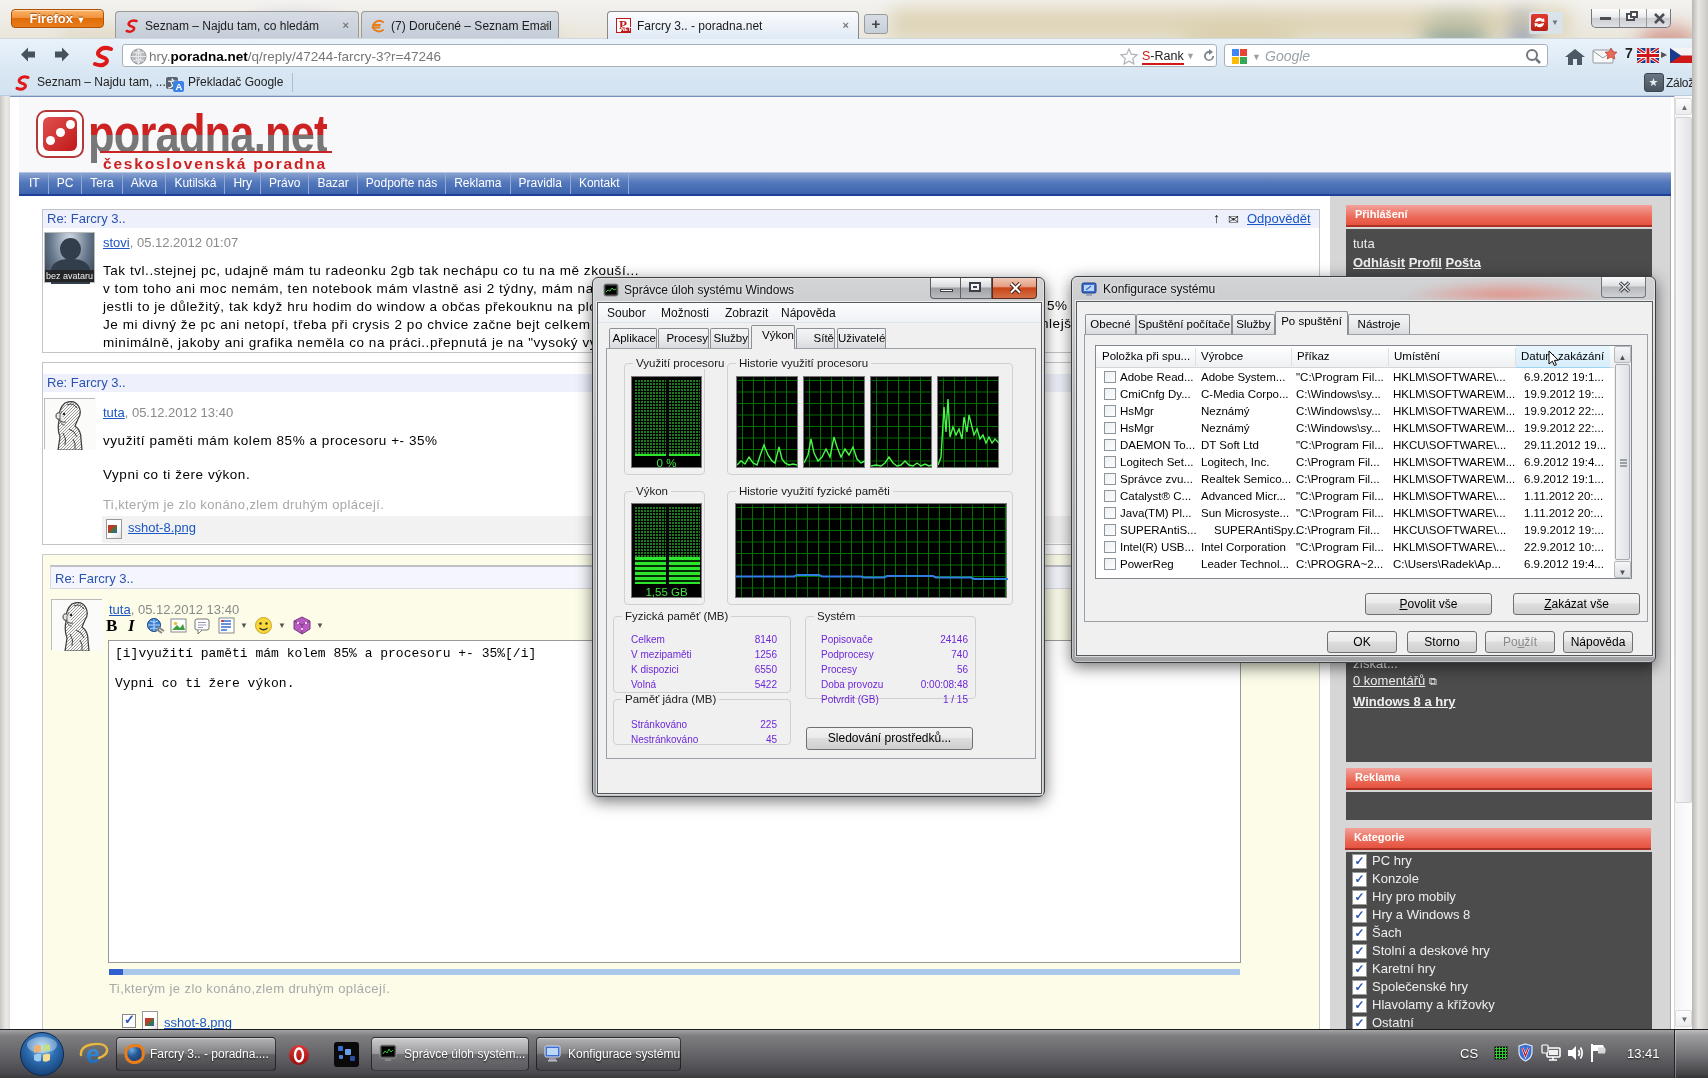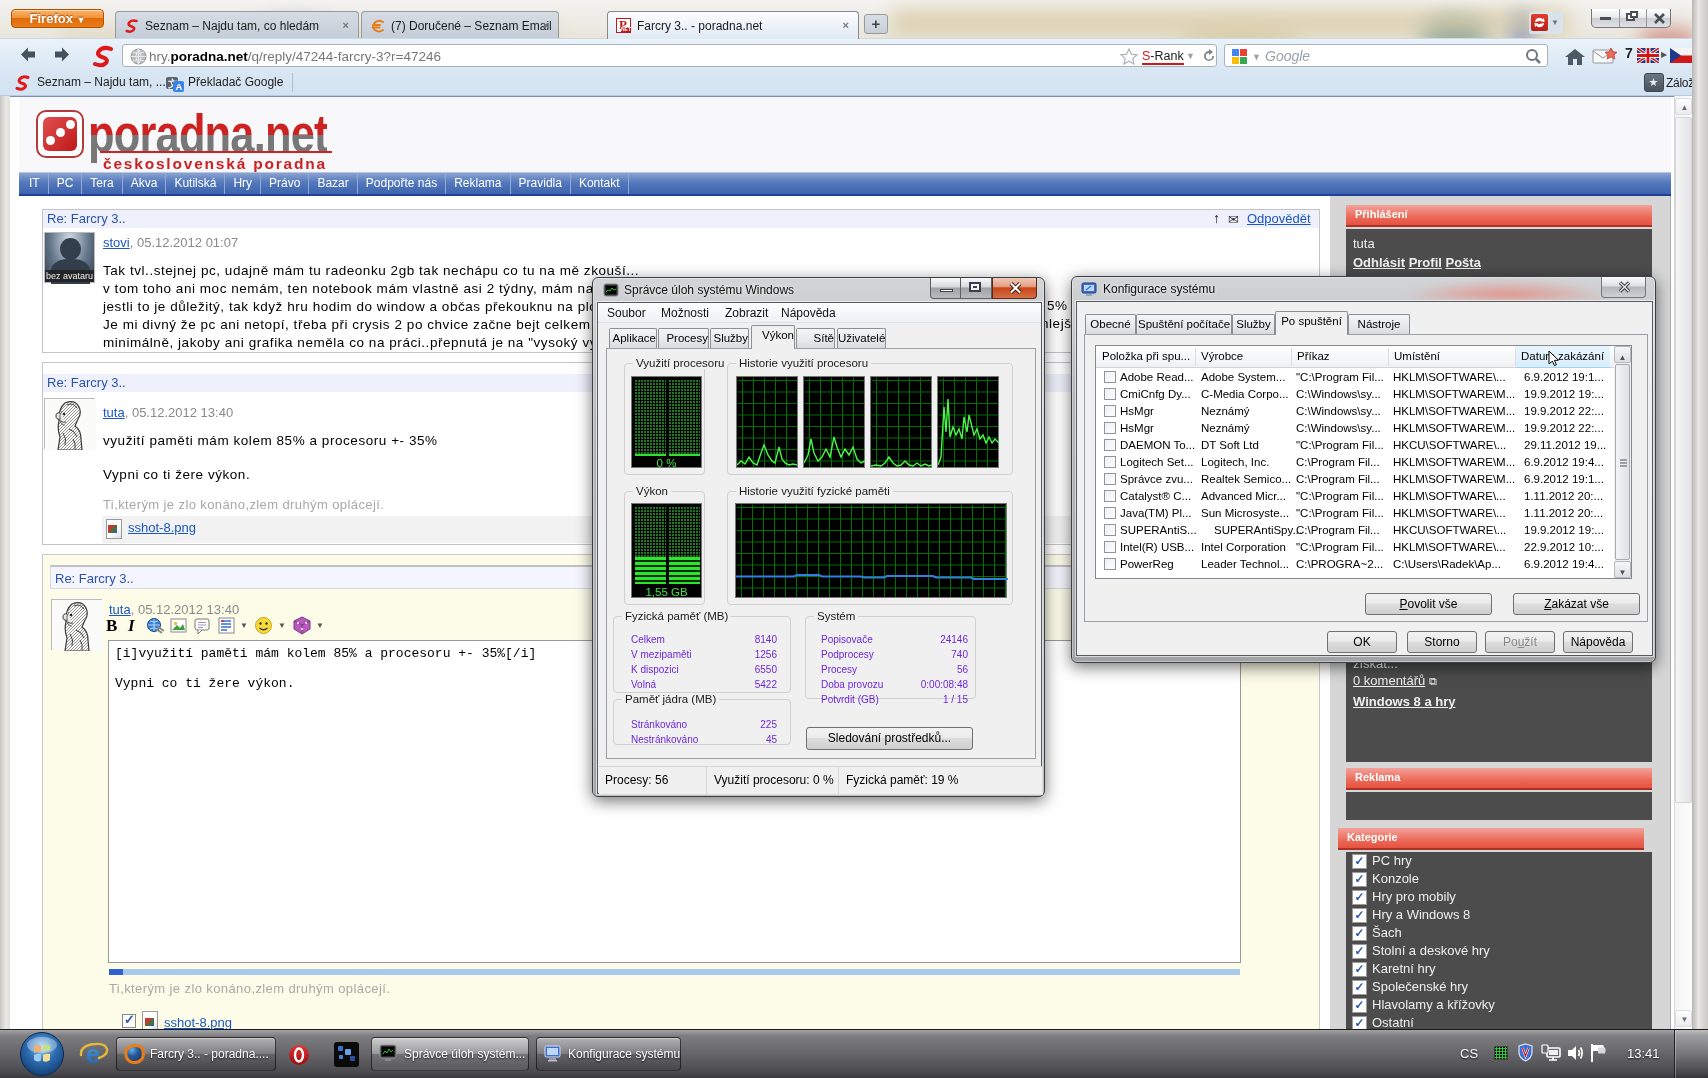--- a/index.html
+++ b/index.html
@@ -377,21 +377,21 @@
 
     <div class="sbbody" style="left:16px;top:100px;height:466px">
       <div class="abs" style="left:7px;top:360px">získat...</div>
       <div class="abs" style="left:7px;top:377px"><u>0 komentářů</u> <span style="font-size:11px">⧉</span></div>
       <div class="abs" style="left:7px;top:398px;font-weight:bold"><u>Windows 8 a hry</u></div>
     </div>
 
     <div class="sbhead" style="left:16px;top:572px">Reklama</div>
     <div class="sbbody" style="left:16px;top:596px;height:28px"></div>
 
-    <div class="sbhead" style="left:8px;top:632px">Kategorie</div>
+    <div class="sbhead" style="left:15px;top:632px">Kategorie</div>
     <div class="sbbody" style="left:16px;top:656px;height:177px">
       <div class="kat">PC hry</div>
       <div class="kat">Konzole</div>
       <div class="kat">Hry pro mobily</div>
       <div class="kat">Hry a Windows 8</div>
       <div class="kat">Šach</div>
       <div class="kat">Stolní a deskové hry</div>
       <div class="kat">Karetní hry</div>
       <div class="kat">Společenské hry</div>
       <div class="kat">Hlavolamy a křížovky</div>
@@ -499,27 +499,20 @@
     <div class="trow" style="left:223px;top:376px;width:147px"><span>Doba provozu</span><span class="tval">0:00:08:48</span></div>
     <div class="trow" style="left:223px;top:391px;width:147px"><span>Potvrdit (GB)</span><span class="tval">1 / 15</span></div>
 
     <div class="groupbox" style="left:15px;top:396px;width:178px;height:46px">
         <span class="grouplabel">Paměť jádra (MB)</span>
       </div>
     <div class="trow" style="left:33px;top:416px;width:146px"><span>Stránkováno</span><span class="tval">225</span></div>
     <div class="trow" style="left:33px;top:431px;width:146px"><span>Nestránkováno</span><span class="tval">45</span></div>
     <div class="btn" style="left:208px;top:424px;width:167px;height:23px;line-height:21px">Sledování prostředků...</div>
 
-    <div class="abs" style="left:1px;top:463px;width:443px;height:28px;background:#f0f0f0;border-top:1px solid #d5d5d5;font-size:12px;color:#000">
-      <span class="abs" style="left:6px;top:6px">Procesy: 56</span>
-      <span class="abs" style="left:107px;top:0;height:100%;width:1px;background:#d8d8d8"></span>
-      <span class="abs" style="left:115px;top:6px">Využití procesoru: 0 %</span>
-      <span class="abs" style="left:239px;top:0;height:100%;width:1px;background:#d8d8d8"></span>
-      <span class="abs" style="left:247px;top:6px">Fyzická paměť: 19 %</span>
-    </div>
   </div>
 </div>
 <div id="msconfig" class="winouter" style="left:1071px;top:276px;width:585px;height:387px">
   <div class="abs" style="left:330px;top:2px;width:210px;height:20px;background:radial-gradient(ellipse at 50% 100%,rgba(235,120,105,.8),rgba(235,120,105,0) 70%);filter:blur(3px)"></div>
   <svg class="abs" style="left:9px;top:4px" width="17" height="17">
       <rect x="1" y="2" width="14" height="10" rx="1.5" fill="#3b6fd4" stroke="#1c3a78"></rect>
       <rect x="3" y="4" width="10" height="6" fill="#bcd6f8"></rect>
       <path d="M5 9 L10 5" stroke="#3b6fd4" stroke-width="1.4"></path>
       <rect x="5" y="13" width="6" height="2" fill="#9aa7b8"></rect>
       <rect x="3" y="15" width="10" height="1.5" fill="#c8cfd8"></rect>

